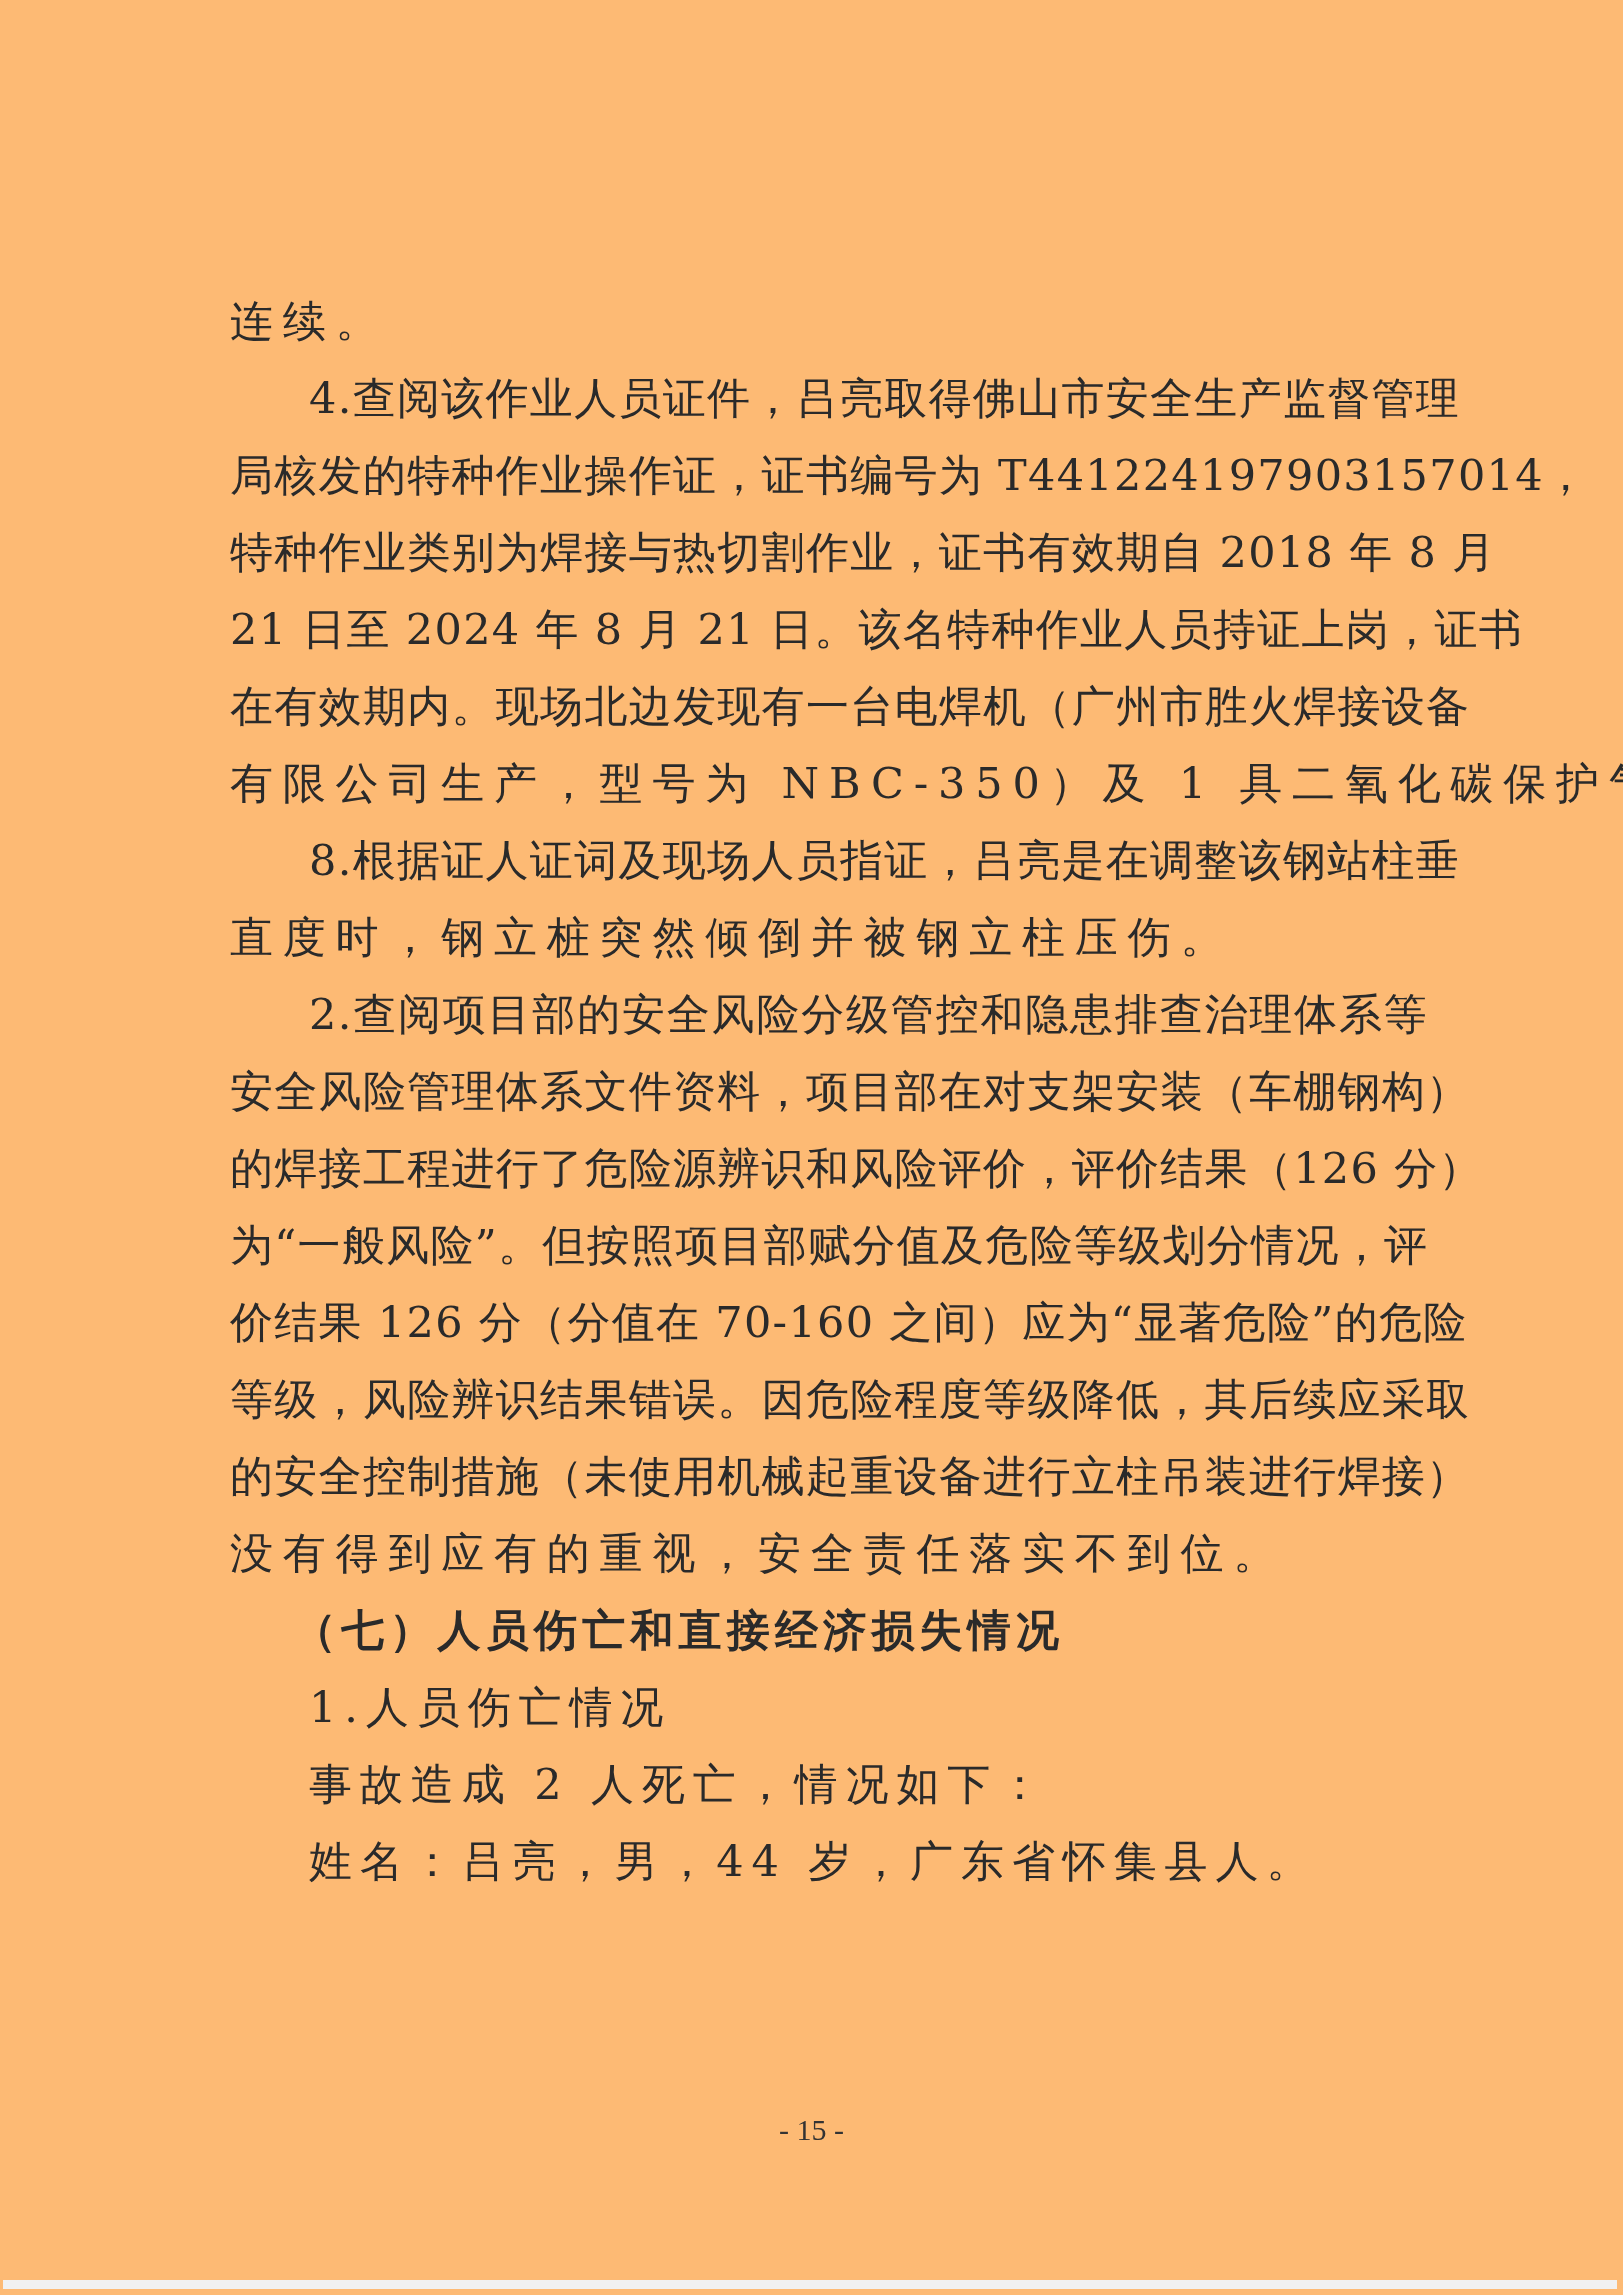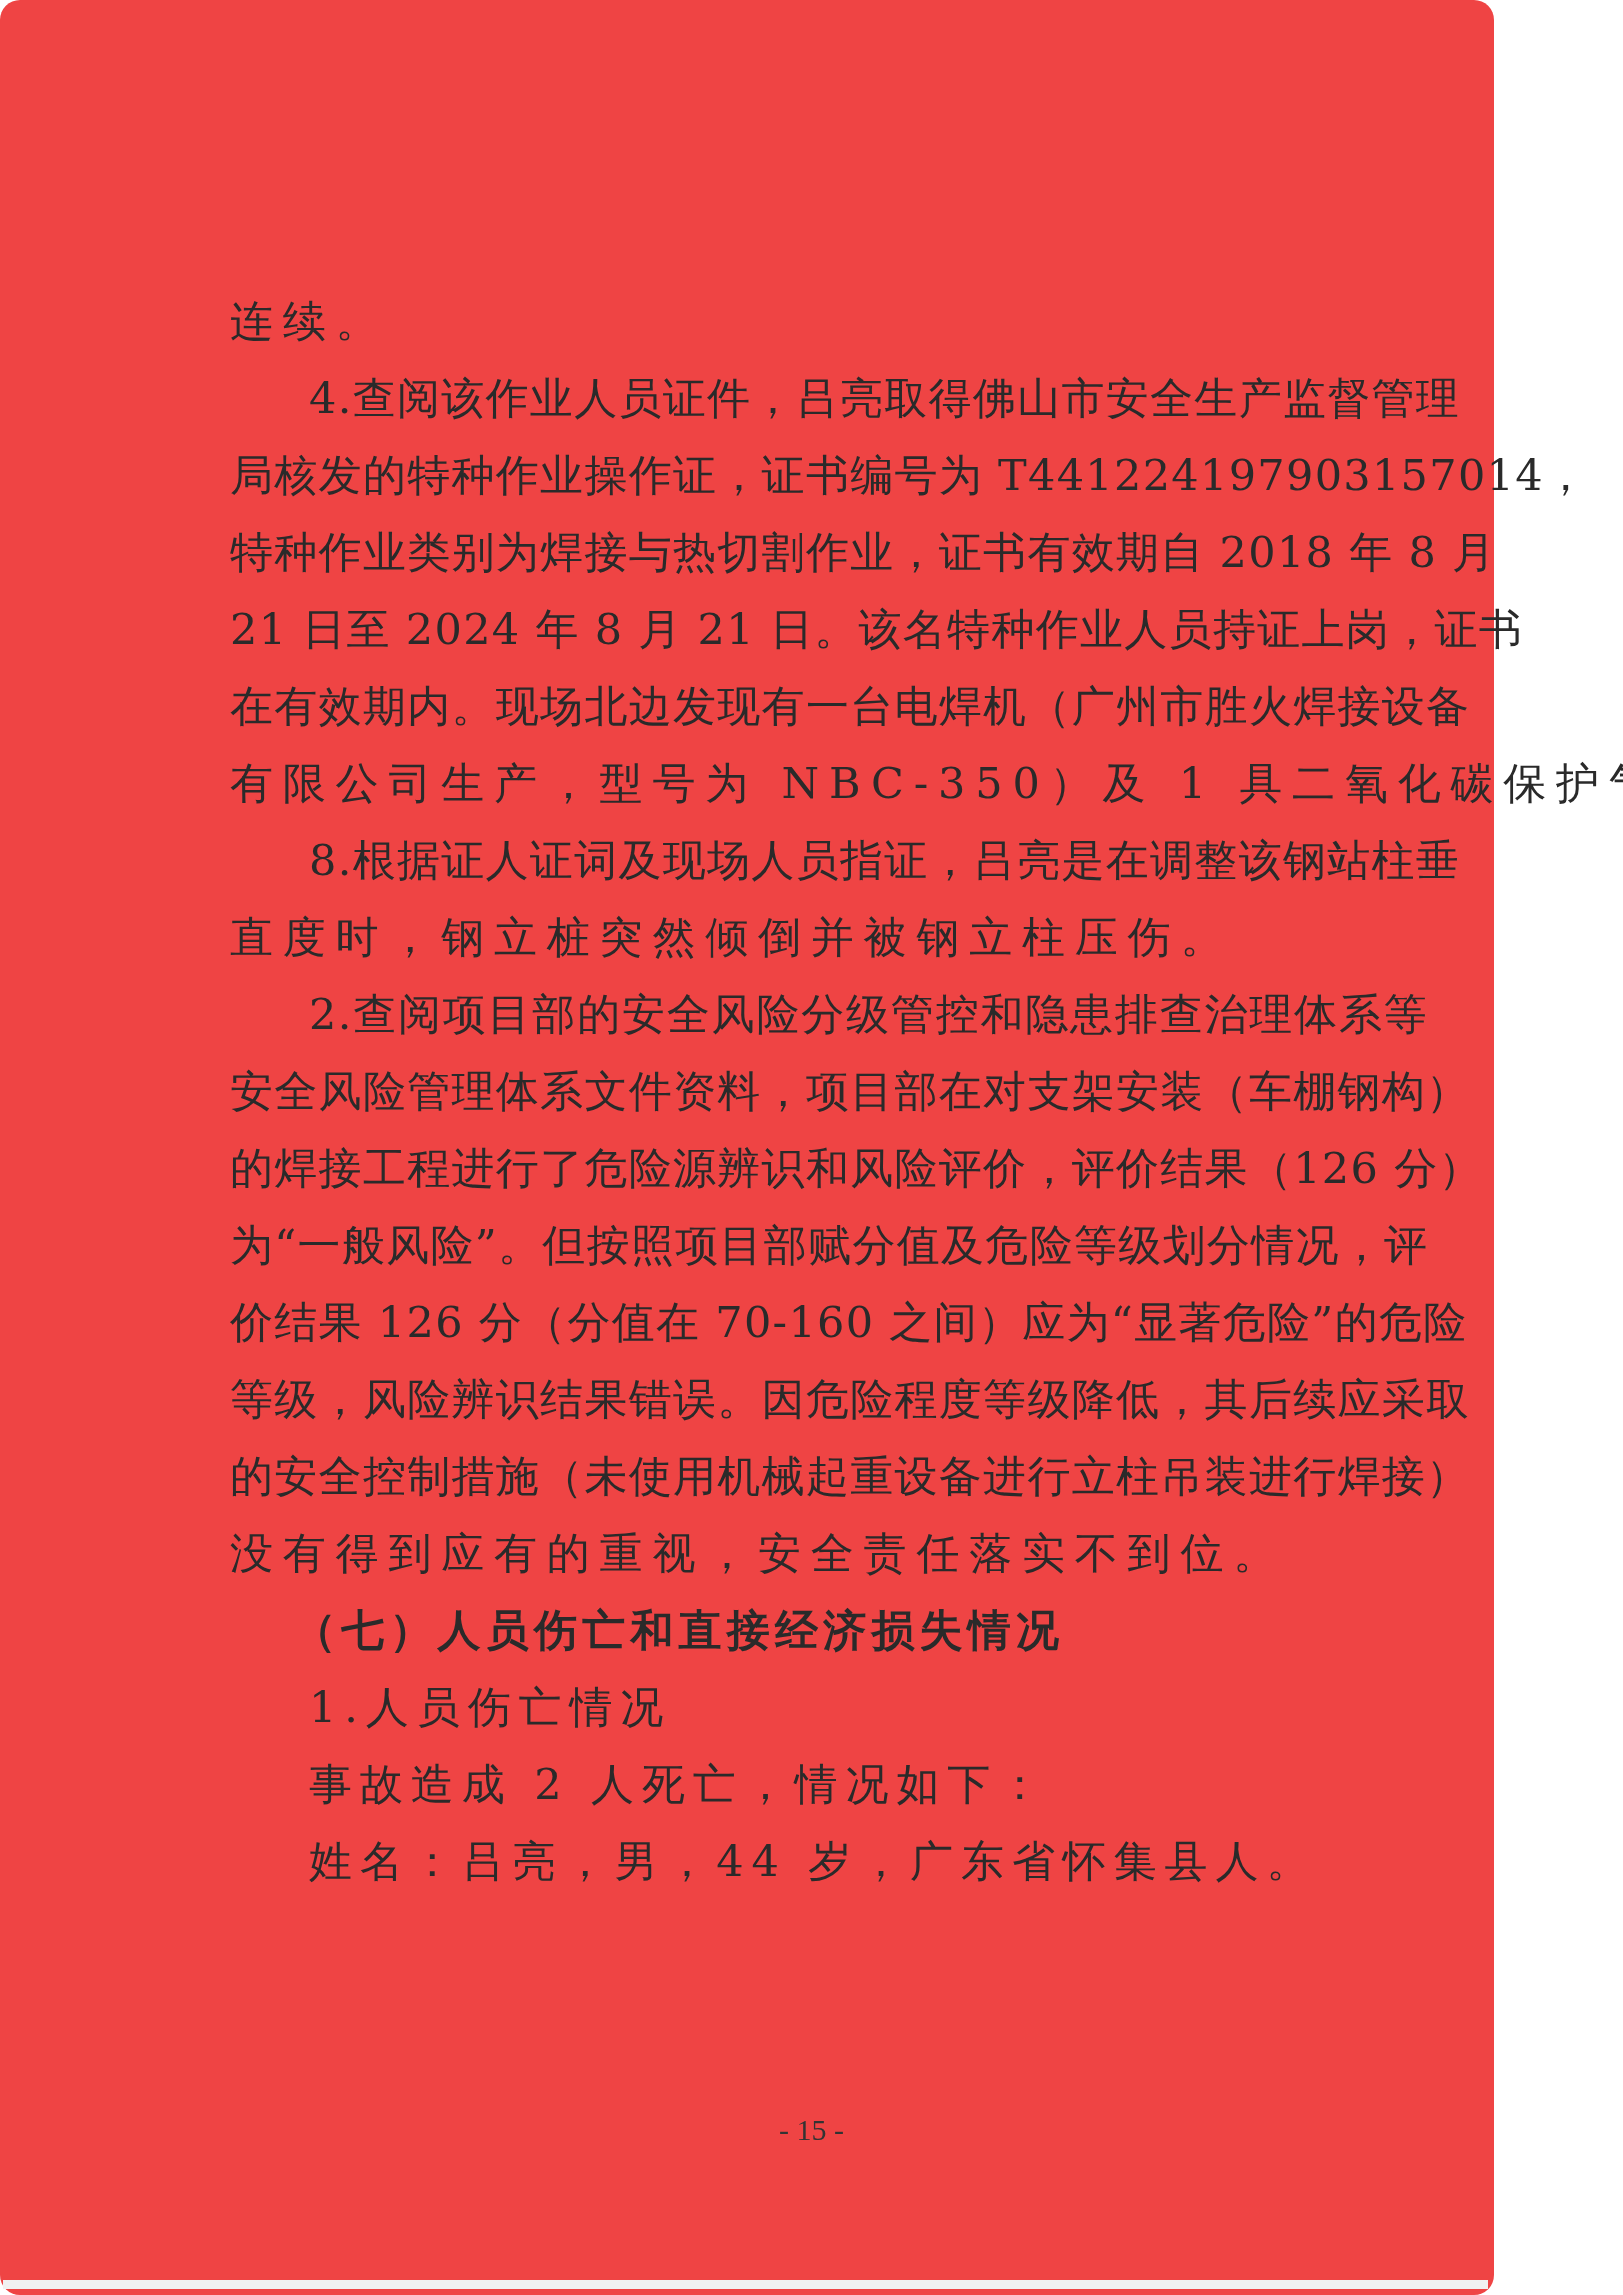--- a/index.html
+++ b/index.html
@@ -11,24 +11,23 @@
       width: 1623px;
       height: 2295px;
       position: relative;
       overflow: hidden;
       color: #2a2a2a;
       font-family: "DejaVu Serif", "Liberation Serif", serif;
     }
     .page {
       position: absolute;
       left: 0; top: 0;
-      width: 1494px;
+      width: 1623px;
       height: 2295px;
-      background: #ef4444;
-      border-radius: 20px;
+      background: #fdba74;
     }
     .body-text {
       position: absolute;
       left: 230px;
       top: 283px;
       width: 1198px;
     }
     .line {
       height: 77px;
       line-height: 77px;

